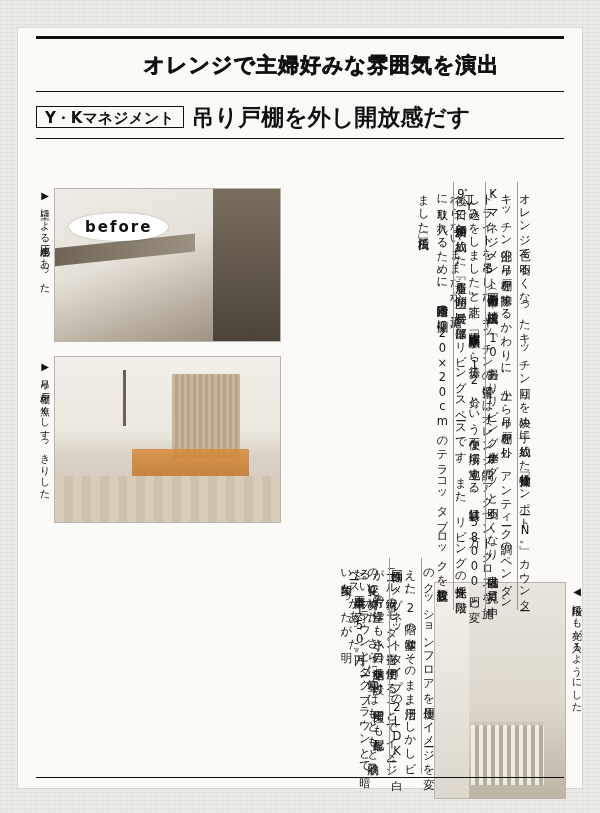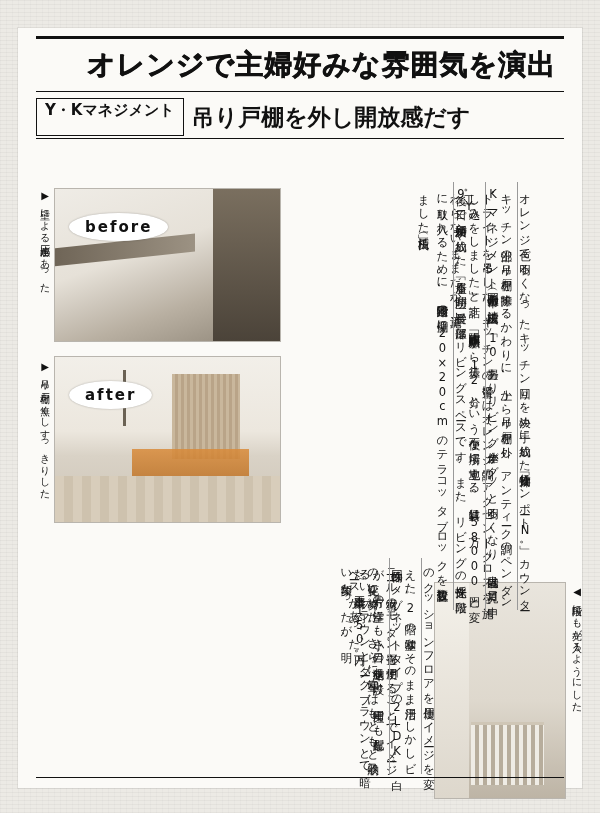--- a/index.html
+++ b/index.html
@@ -28,34 +28,34 @@
   
   .headline-band{
     position:absolute;left:18px;top:8px;width:528px;height:52px;
     border-top:3px solid #111;
     border-bottom:1px solid #111;
     display:flex;align-items:center;justify-content:center;
   }
   .headline{
     font-family:"DejaVu Sans", sans-serif;
     font-weight:bold;
-    font-size:28px;
+    font-size:21px;
     letter-spacing:1px;
     color:#111;
     white-space:nowrap;
     margin-left:43px;
     -webkit-text-stroke:0.6px #111;
   }
   .subhead-row{
     position:absolute;left:18px;top:72px;width:528px;height:34px;
     display:flex;align-items:center;gap:8px;
   }
   .company-box{
     border:1.5px solid #111;
-    padding:3px 8px 16px 8px;
+    padding:3px 8px 0 8px;
     font-family:"DejaVu Sans", sans-serif;
     font-weight:bold;
     font-size:15px;
     line-height:1.1;
     color:#111;
     white-space:nowrap;
   }
   .subhead{
     font-family:"DejaVu Sans", sans-serif;
     font-weight:bold;
@@ -215,21 +215,20 @@
         <div class="label-oval">before</div>
       </div>
       <div style="height:14px"></div>
       <div class="photo after">
         <div class="ph-after">
           <div class="curtain"></div>
           <div class="lamp"></div>
           <div class="counter"></div>
           <div class="floor"></div>
         </div>
-        <div class="label-oval">after</div>
       </div>
     </div>
 
     <div class="photo-right" style="left:398px;top:436px;">
       <div class="ph-right">
         <div class="wall"></div>
         <div class="rail"></div>
       </div>
     </div>
     <div class="vcap" style="left:534px;top:440px;height:200px;">◀階段にも光が入るようにした</div>

